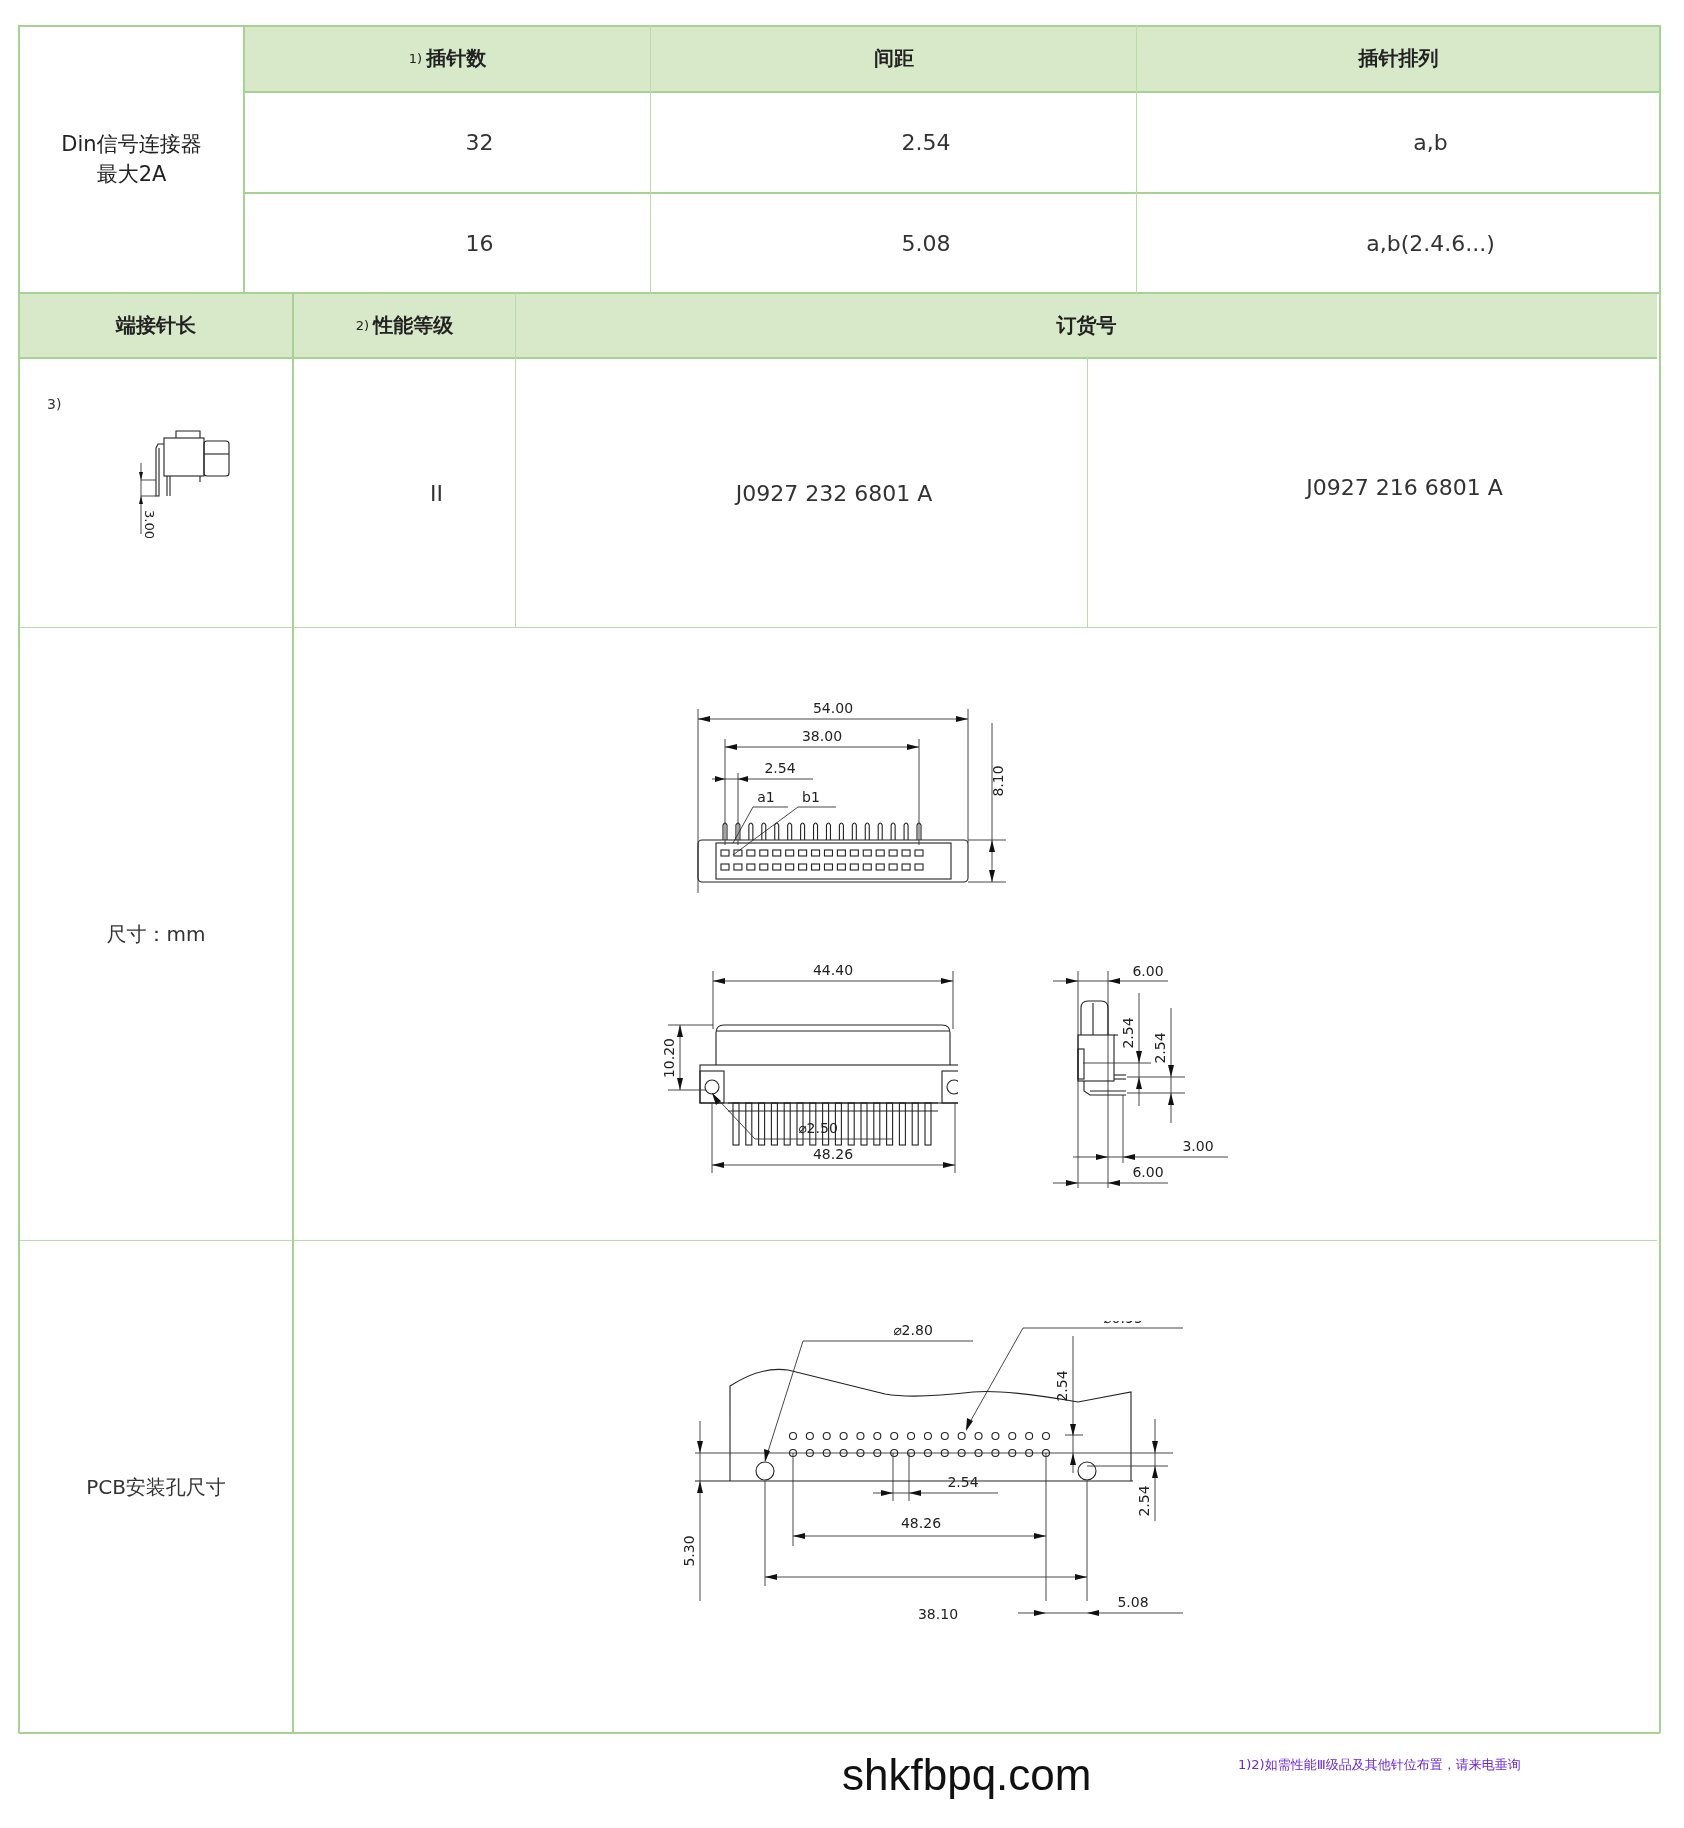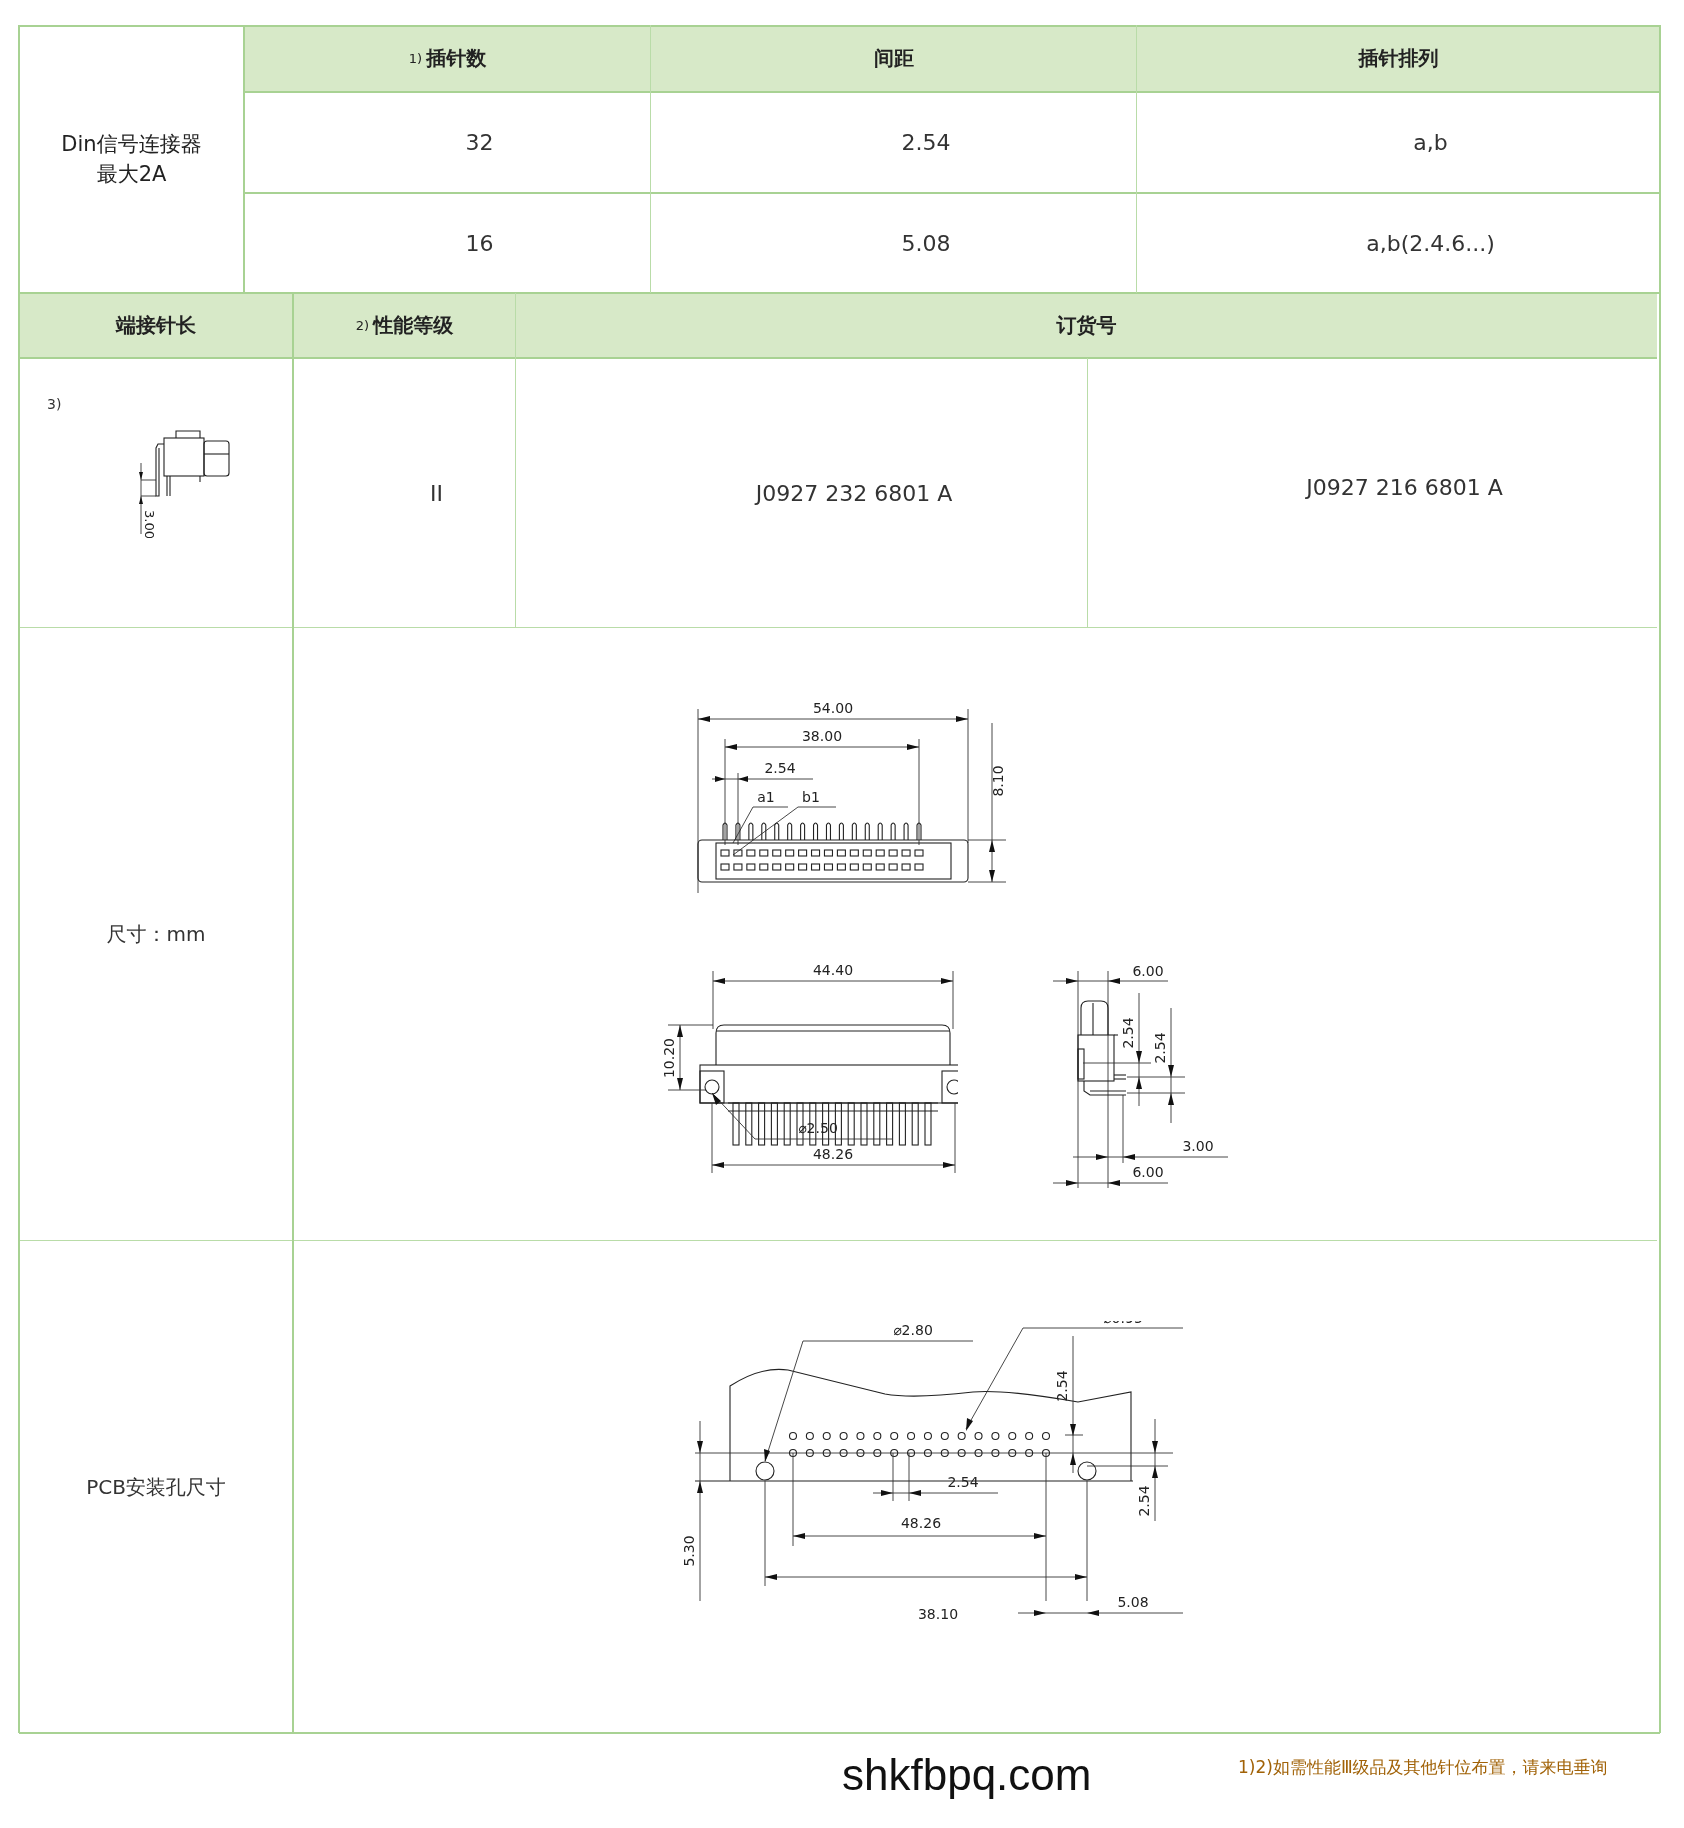--- a/index.html
+++ b/index.html
@@ -70,21 +70,21 @@
     <line x1="81" y1="58" x2="81" y2="64"></line>
     <line class="dim" x1="22" y1="62" x2="37" y2="62"></line>
     <line class="dim" x1="22" y1="78" x2="37" y2="78"></line>
     <line class="dim" x1="22" y1="45" x2="22" y2="116"></line>
     <polygon class="arrow" points="20,54 24,54 22,62"></polygon>
     <polygon class="arrow" points="20,86 24,86 22,78"></polygon>
     <text transform="translate(26,92) rotate(90)" font-size="13">3.00</text>
   </svg>
 </div>
 <div class="cell val" style="left:293px;top:358px;width:223px;height:270px;">II</div>
-<div class="cell val" style="left:536px;top:358px;width:572px;height:270px;">J0927 232 6801 A</div>
+<div class="cell val" style="left:516px;top:358px;width:572px;height:270px;">J0927 232 6801 A</div>
 <div class="cell val" style="left:1088px;top:352px;width:569px;height:270px;">J0927 216 6801 A</div>
 
 <div class="cell lbl" style="left:19px;top:628px;width:274px;height:613px;">尺寸：mm</div>
 
 <div class="abs" style="left:293px;top:628px;width:1364px;height:613px;">
 
   <svg class="drw abs" style="left:395px;top:75px;" width="345" height="200" viewBox="0 0 345 200">
     <line class="dim" x1="10" y1="6" x2="10" y2="190"></line>
     <line class="dim" x1="280" y1="6" x2="280" y2="140"></line>
     <line class="dim" x1="10" y1="16" x2="280" y2="16"></line>
@@ -360,13 +360,13 @@
   <div class="vline" style="left:1659px;top:25px;height:1708px;"></div>
   <div class="vline" style="left:243px;top:25px;height:268px;"></div>
   <div class="vline thin" style="left:650px;top:25px;height:268px;"></div>
   <div class="vline thin" style="left:1136px;top:25px;height:268px;"></div>
   <div class="vline" style="left:292px;top:293px;height:1440px;"></div>
   <div class="vline thin" style="left:515px;top:293px;height:335px;"></div>
   <div class="vline thin" style="left:1087px;top:358px;height:270px;"></div>
 </div>
 
 <div class="abs" style="left:842px;top:1750px;font-size:44px;color:#111;font-family:'Liberation Sans',sans-serif;">shkfbpq.com</div>
-<div class="abs" style="left:1238px;top:1756px;font-size:17px;color:#a16207;">1)2)如需性能Ⅲ级品及其他针位布置，请来电垂询</div>
+<div class="abs" style="left:1238px;top:1756px;font-size:13px;color:#6d28d9;">1)2)如需性能Ⅲ级品及其他针位布置，请来电垂询</div>
 
 </body></html>

